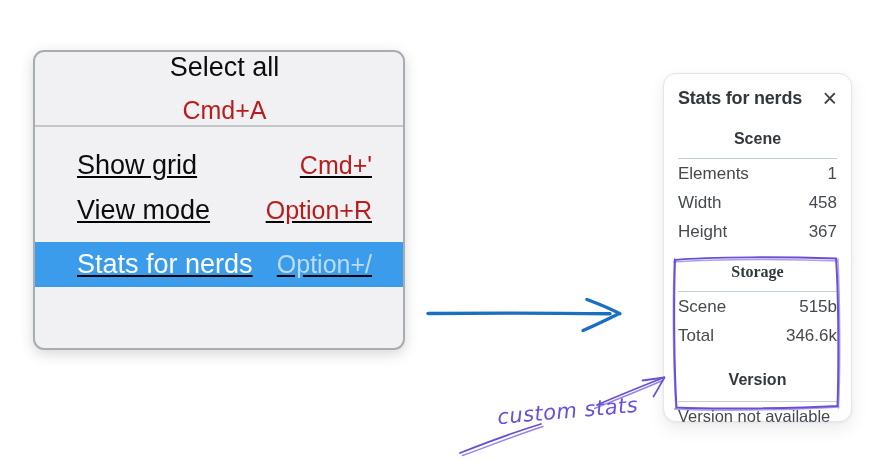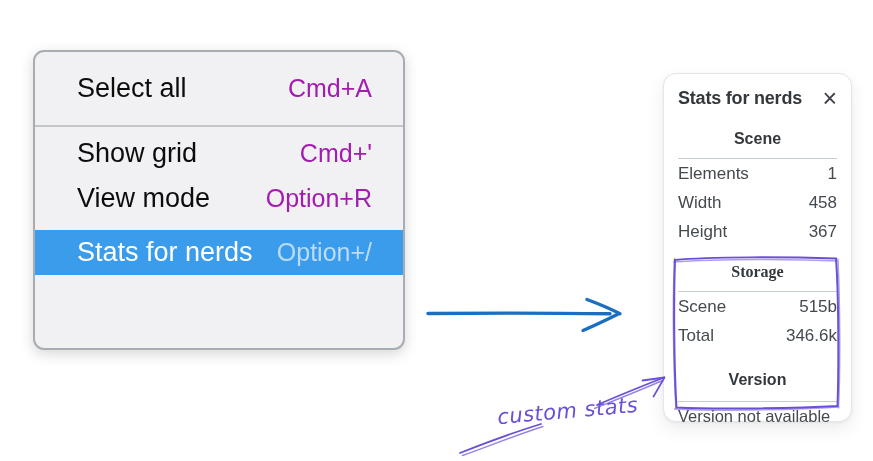--- a/index.html
+++ b/index.html
@@ -13,24 +13,24 @@
     position:absolute; left:33px; top:50px; width:372px; height:300px;
     box-sizing:border-box; background:#f1f1f3;
     border:2px solid #a8adb3; border-radius:11px;
     box-shadow:0 4px 14px rgba(0,0,0,0.16);
     overflow:hidden;
   }
   .menu-item {
     display:flex; justify-content:space-between; align-items:center;
     height:45px; padding:0 31px 0 42px; font-size:27px; color:#0c0c0d;
   }
-  .menu-item.first { height:73px; }
-  .mi-shortcut { font-size:25px; color:#a21caf; }
+  .menu-item.first { height:73px;flex-direction:column; }
+  .mi-shortcut { font-size:25px; color:#b91c1c; }
   .menu-sep { border-top:2px solid #c4c5c8; }
-  .menu-group { padding-top:4px; }
+  .menu-group { padding-top:16px;text-decoration:underline; }
   .menu-item.highlighted { background:#3b9cec; margin-top:9px; }
   .menu-item.highlighted .mi-label { color:#ffffff; }
   .menu-item.highlighted .mi-shortcut { color:#badcf9; }
 
   
   .panel {
     position:absolute; left:663px; top:73px; width:189px; height:349px;
     box-sizing:border-box; background:#ffffff;
     border:1.5px solid #e5e5ea; border-radius:13px;
     box-shadow:0 7px 18px rgba(0,0,0,0.08), 0 1px 3px rgba(0,0,0,0.05);

